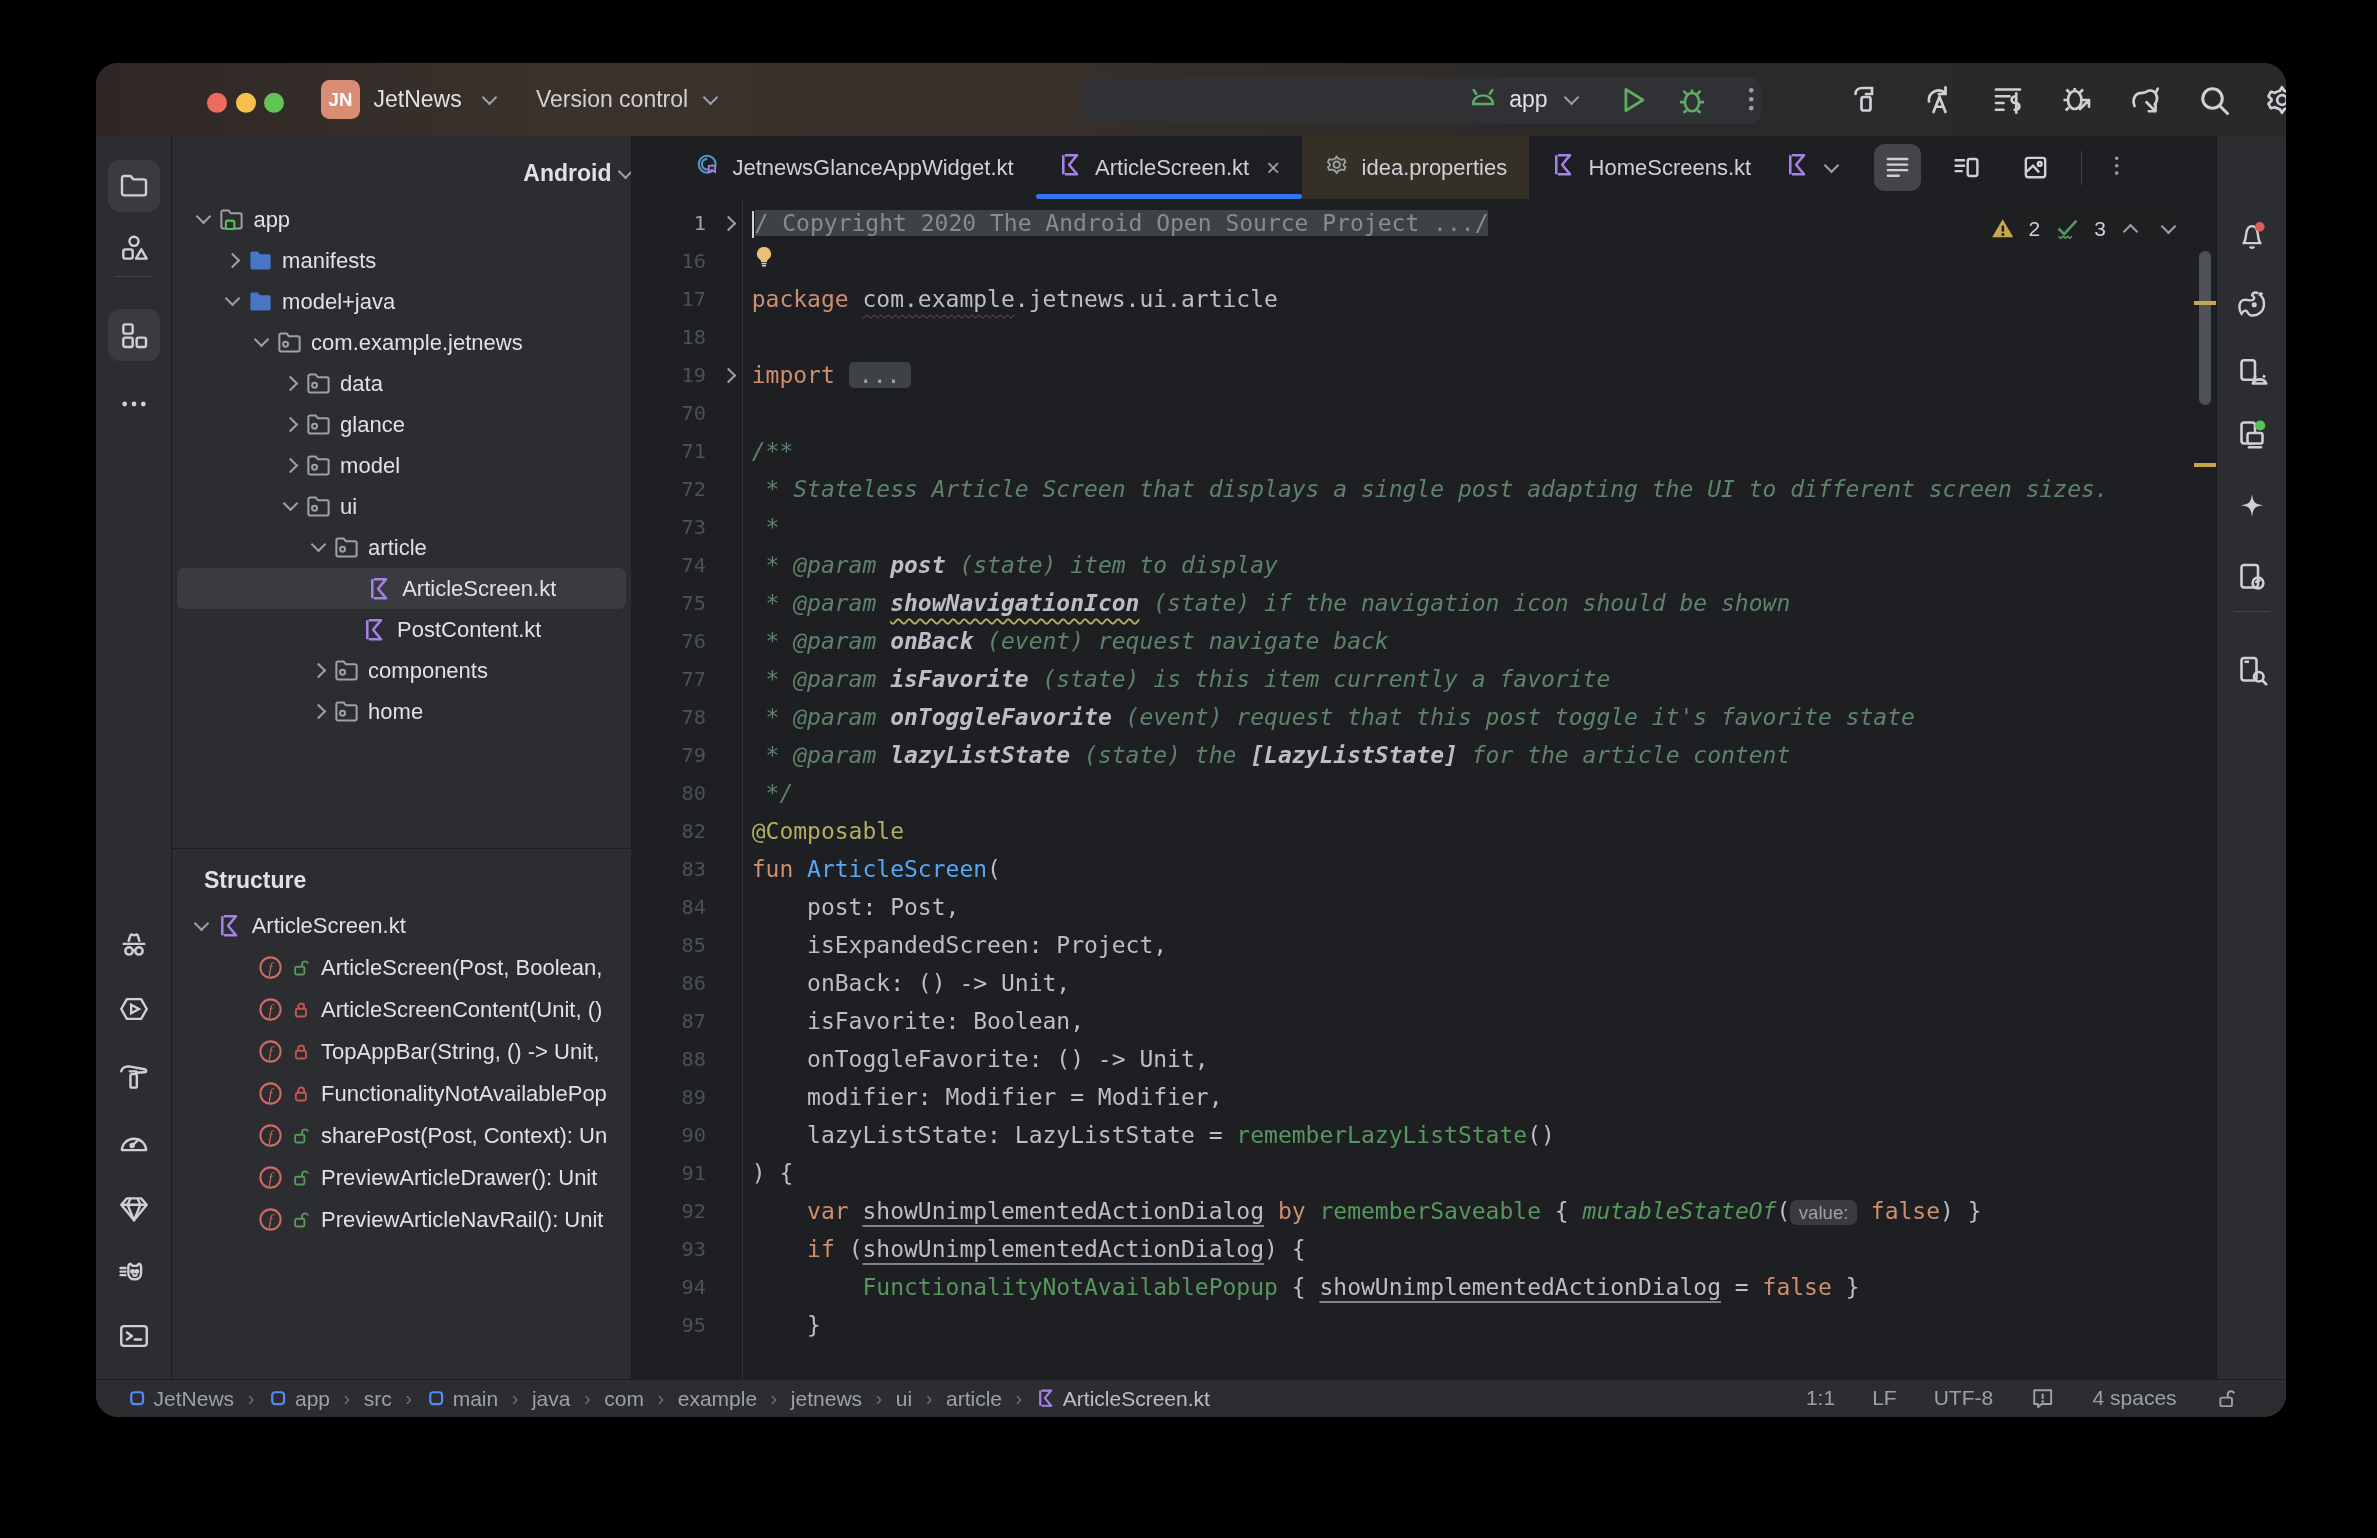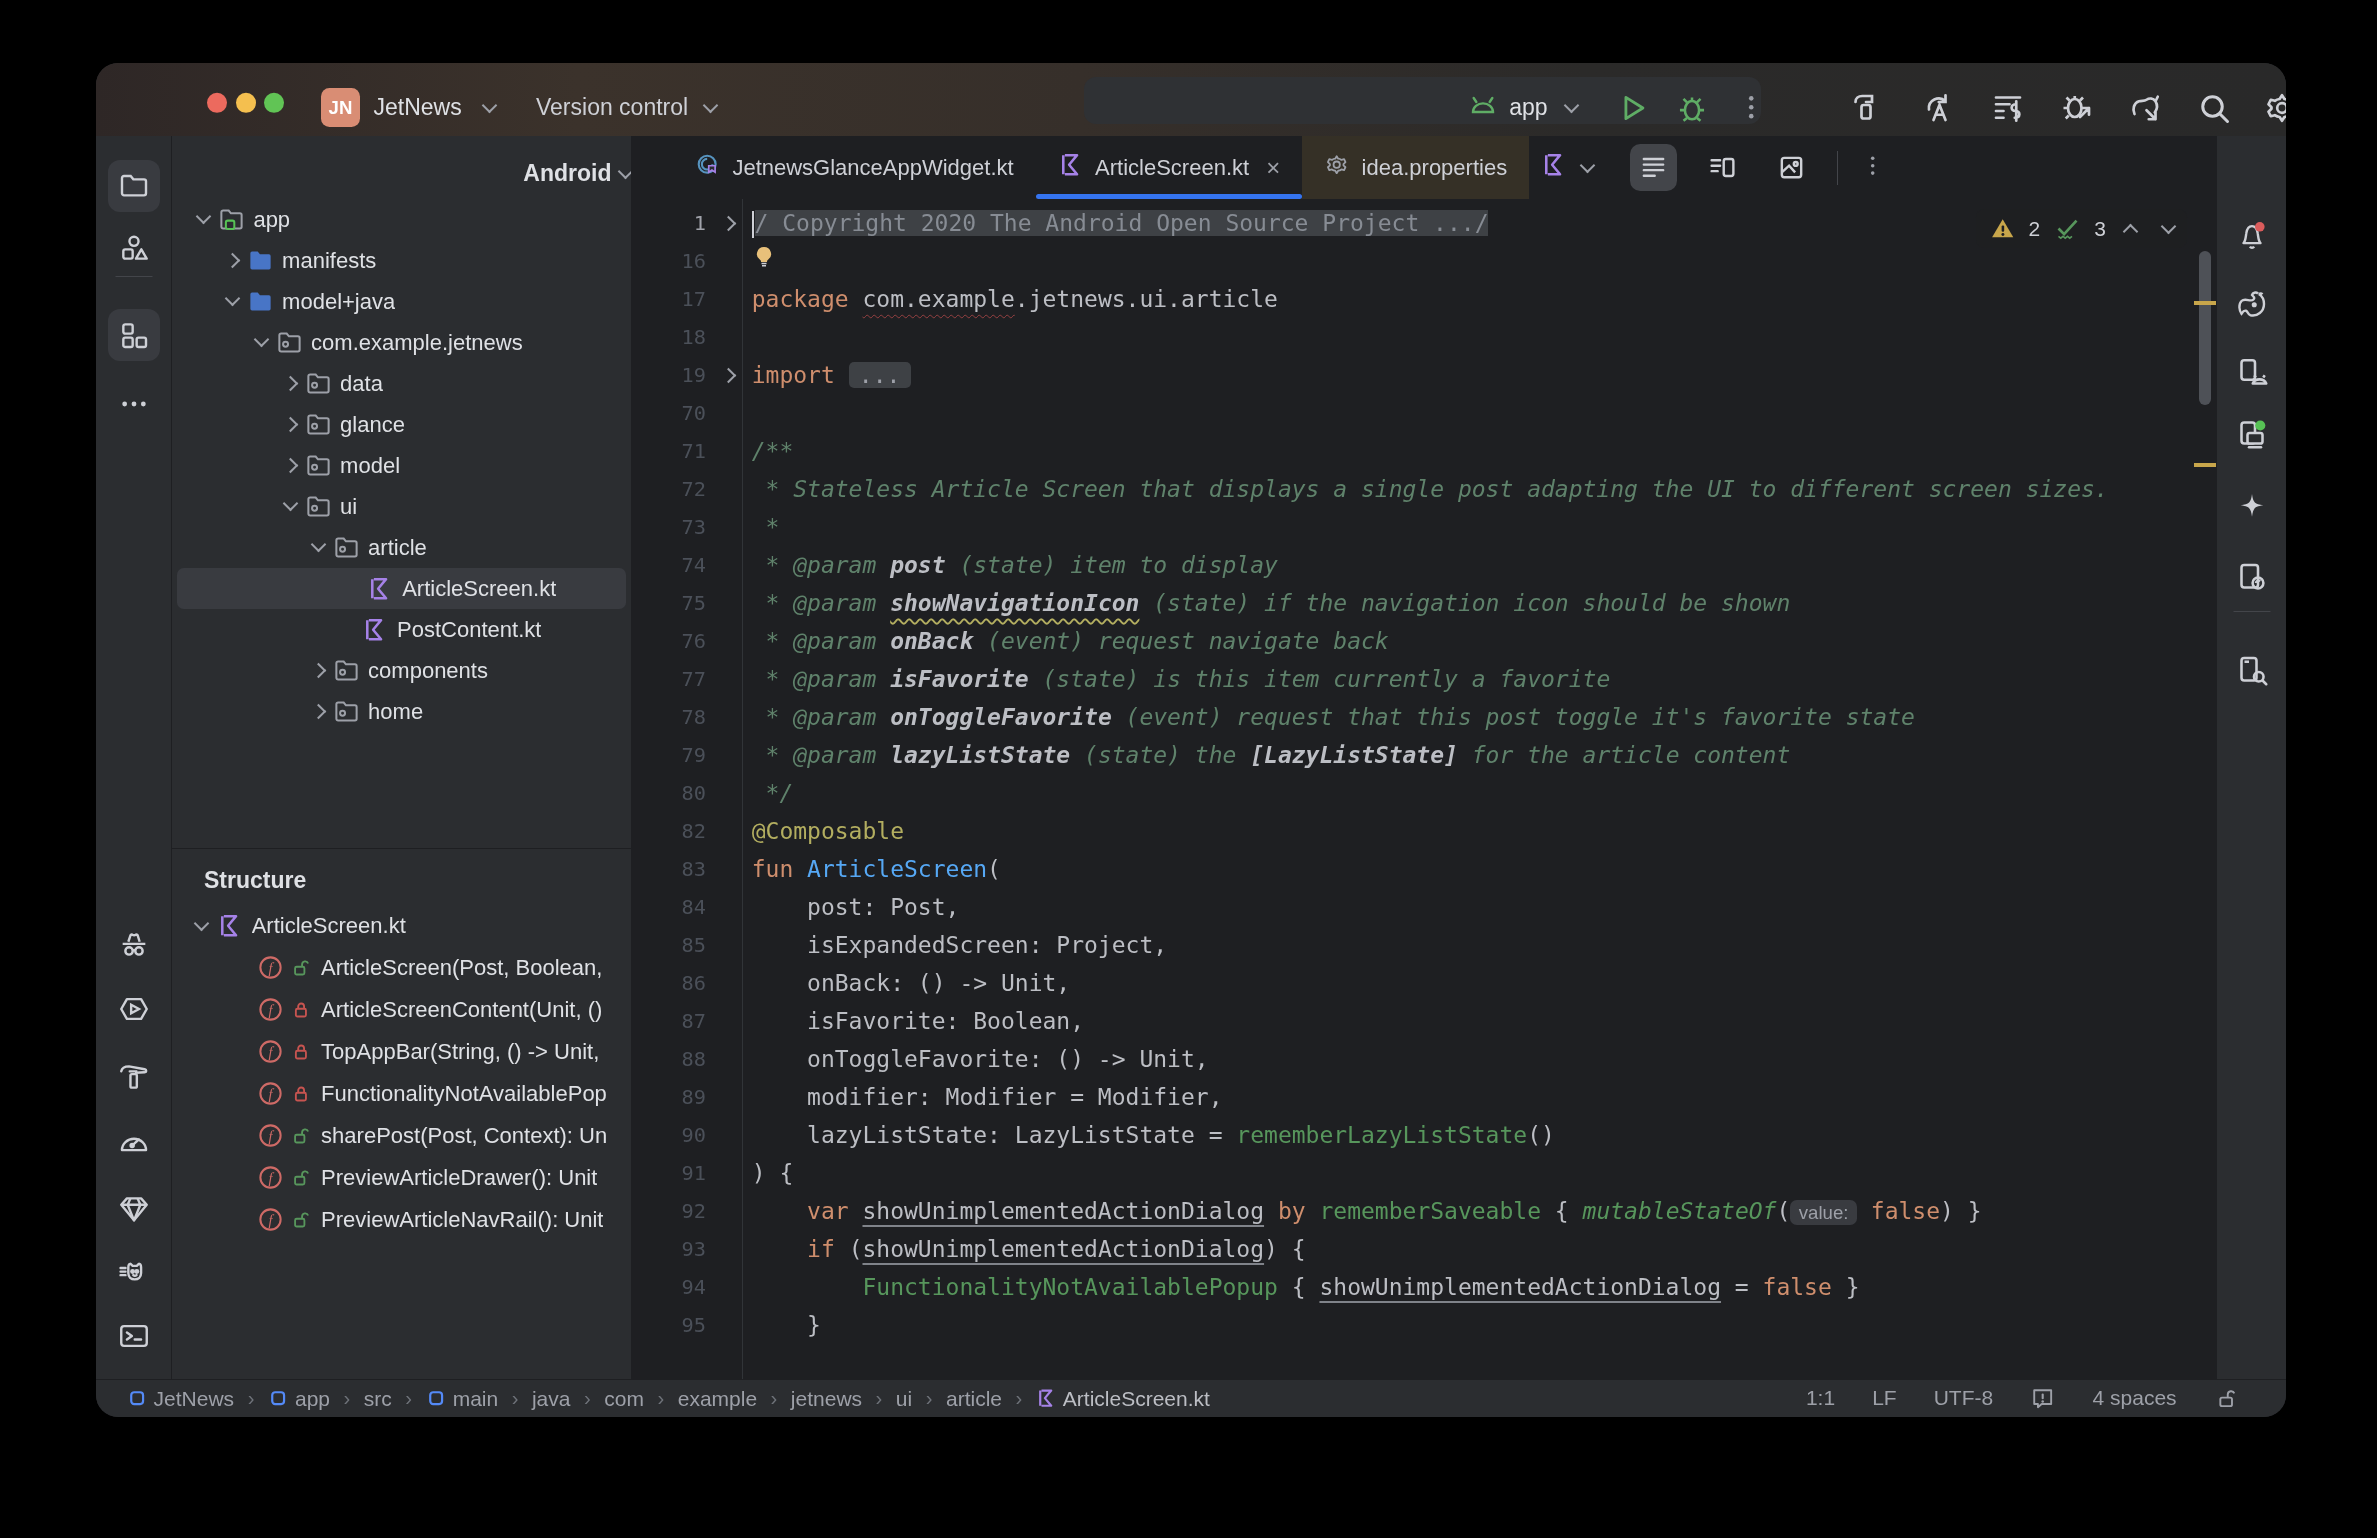--- a/index.html
+++ b/index.html
@@ -3,21 +3,21 @@
 <meta charset="utf-8">
 <style>
   html,body{margin:0;padding:0;background:#000;width:2377px;height:1538px;font-family:"Liberation Sans",sans-serif;-webkit-font-smoothing:antialiased;}
   *{box-sizing:border-box;}
   #window{position:absolute;left:96px;top:63px;width:2190px;height:1354px;border-radius:22px;overflow:hidden;background:#2B2D30;box-shadow:0 17px 51px rgba(0,0,0,.8);}
   
   #titlebar{position:absolute;left:0;top:0;width:100%;height:73px;background:linear-gradient(to right,#2e2726,#3b322b 22%,#362f2a 45%,#2b2a29 68%,#292929);}
   .tl{position:absolute;top:40px;width:20.3px;height:20.3px;border-radius:50%;transform:translateY(-50%);}
   #titlebar .txt{color:#DFE1E5;font-size:23px;}
   .chev{display:inline-block;width:11px;height:11px;border-right:2.1px solid #9DA0A8;border-bottom:2.1px solid #9DA0A8;transform:rotate(45deg);margin-left:8.5px;margin-bottom:3.4px;}
-  .tb-item{position:absolute;top:8px;height:73px;display:flex;align-items:center;justify-content:flex-end;}
+  .tb-item{position:absolute;top:0;height:73px;display:flex;align-items:center;justify-content:flex-end;}
   #run-pill{position:absolute;left:988px;top:13.5px;width:677px;height:47px;background:#2f3134;border-radius:12px;}
   .logo{width:39px;height:39px;border-radius:8.5px;background:#D98D74;color:#fff;font-weight:bold;font-size:18.6px;display:flex;align-items:center;justify-content:center;}
   
   #main{position:absolute;left:0;top:73px;width:100%;height:1243px;display:flex;}
   #leftstrip{width:76px;background:#2B2D30;border-right:0.8px solid #1E1F22;position:relative;flex:none;}
   #project{width:459px;background:#2B2D30;position:relative;flex:none;overflow:hidden;}
   #editor{flex:1;background:#1E1F22;position:relative;overflow:hidden;border-left:0.8px solid #1E1F22;text-decoration:underline;}
   #rightstrip{width:70px;background:#2B2D30;border-left:0.8px solid #1E1F22;position:relative;flex:none;}
   .strip-btn{position:absolute;left:50%;transform:translateX(-50%);width:52px;height:52px;border-radius:12px;display:flex;align-items:center;justify-content:center;}
   .strip-btn.active{background:#393B40;}
@@ -569,20 +569,26 @@
     <span>ArticleScreen.kt</span>
             <span class="close">×</span>
           </div>
           <div class="tab olive">
             <span><svg width="25.4" height="25.4" viewBox="0 0 24 24" fill="none" stroke="#9DA0A8" stroke-width="1.7">
                 <circle cx="12" cy="12" r="3"></circle>
                 <path d="M12 4 L13.4 6.3 A6 6 0 0 1 16.5 7.5 L19 6.8 L20.3 9.6 L18.4 11.4 A6 6 0 0 1 18.4 12.6 L20.3 14.4 L19 17.2 L16.5 16.5 A6 6 0 0 1 13.4 17.7 L12 20 L10.6 17.7 A6 6 0 0 1 7.5 16.5 L5 17.2 L3.7 14.4 L5.6 12.6 A6 6 0 0 1 5.6 11.4 L3.7 9.6 L5 6.8 L7.5 7.5 A6 6 0 0 1 10.6 6.3 Z" stroke-linejoin="round"></path>
               </svg></span>
     <span>idea.properties</span>
           </div>
+          <div class="tab">
+            <span><svg width="25.4" height="25.4" viewBox="0 0 24 24" fill="none" stroke="#A682E8" stroke-width="2.4" stroke-linejoin="round">
+                <path d="M5 3 V21 M6.5 3 H18 L10.5 12 L18 21 H6.5"></path>
+              </svg></span>
+    <span>HomeScreens.kt</span>
+          </div>
   <div class="tab" style="padding:0 12px;gap:6.8px;">
     <span><svg width="25.4" height="25.4" viewBox="0 0 24 24" fill="none" stroke="#A682E8" stroke-width="2.4" stroke-linejoin="round">
                 <path d="M5 3 V21 M6.5 3 H18 L10.5 12 L18 21 H6.5"></path>
               </svg></span>
     <span class="chev"></span>
   </div>
   <div class="tabctl">
     <span class="viewbtn active">
               <svg width="29" height="29" viewBox="0 0 24 24" stroke="#CED0D6" stroke-width="2" stroke-linecap="round">
                 <path d="M4 5 H20 M4 9.6 H20 M4 14.2 H20 M4 18.8 H13"></path>

